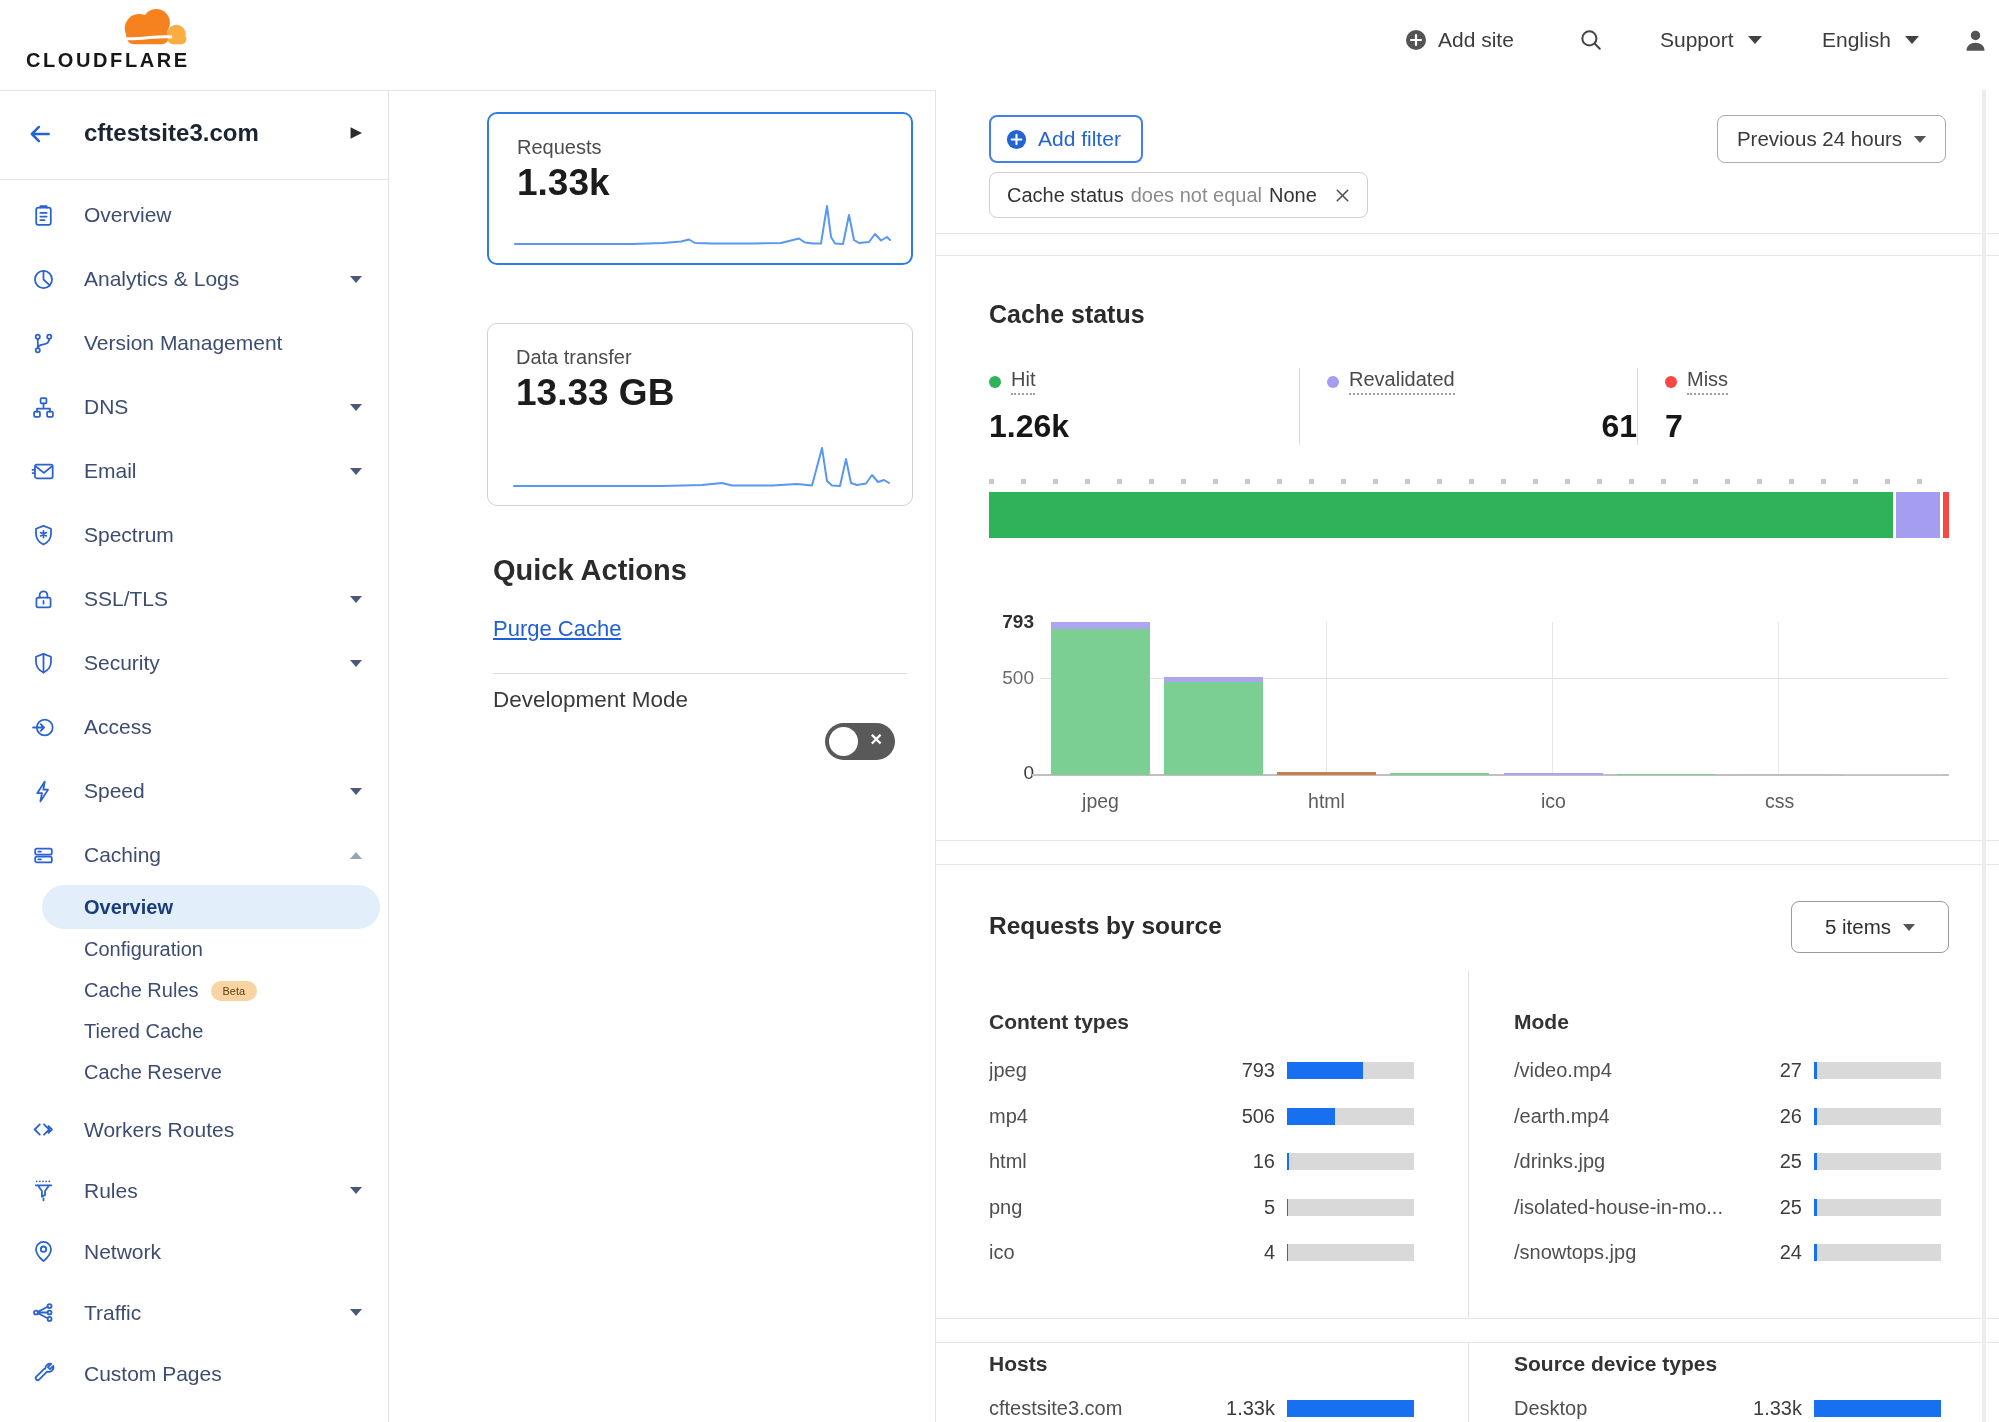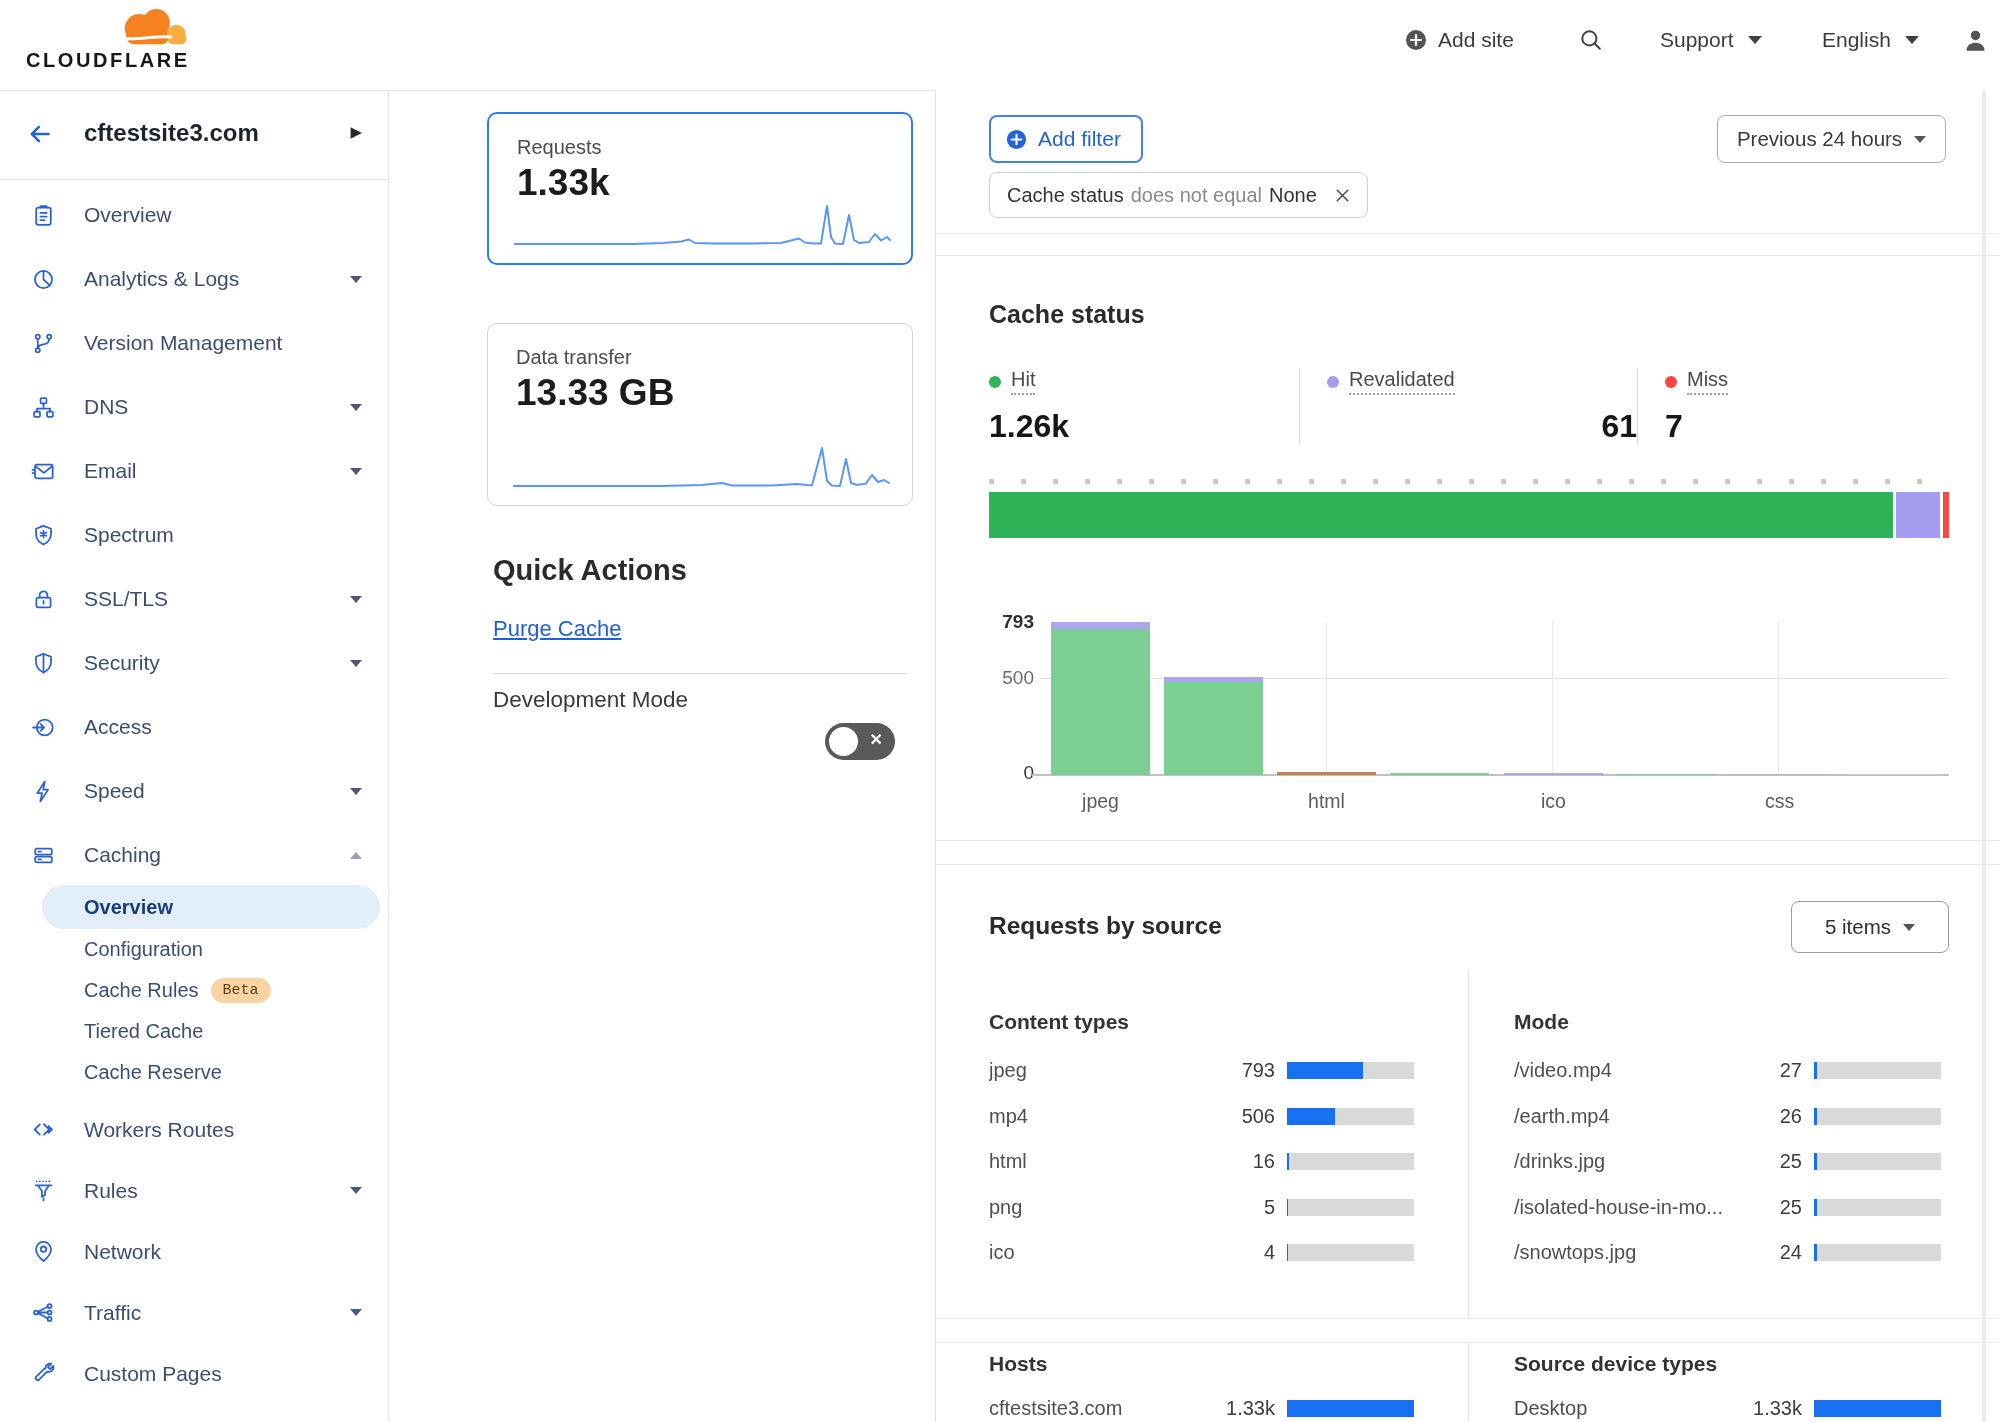--- a/index.html
+++ b/index.html
@@ -32,22 +32,22 @@
   .nav-label{margin-left:28px;font-size:21px;color:#3d4d71;}
   .caret{margin-left:auto;margin-right:26px;width:0;height:0;
          border-left:6px solid transparent;border-right:6px solid transparent;
          border-top:7px solid #49597a;}
   .caret.up{border-top:none;border-bottom:7px solid #9aa3b2;}
   .sub-list{margin:-2px 0 6px 0;}
   .sub-item{height:41px;display:flex;align-items:center;padding-left:84px;font-size:20px;
             color:#3d4d71;cursor:pointer;}
   .sub-item.active{height:44px;margin:0 8px 0 42px;padding-left:42px;background:#e3eefb;
                    border-radius:24px;font-weight:bold;color:#1a3c78;}
-  .beta{margin-left:12px;background:#f9d3a2;color:#5c4213;font-size:15px;
-        padding:4px 12px;border-radius:13px;font-family:Liberation Mono, monospace;}
+  .beta{margin-left:12px;background:#f9d3a2;color:#5c4213;font-size:11px;
+        padding:4px 12px;border-radius:13px;}
 
   
   .middle{position:absolute;left:389px;top:90px;width:546px;height:1332px;
           border-top:1px solid #e4e4e4;box-sizing:border-box;background:#fff;}
   .mcard{position:absolute;left:98px;width:426px;border-radius:10px;background:#fff;
          box-sizing:border-box;cursor:pointer;}
   .mcard.sel{border:2.5px solid #2e7cea;}
   .mcard.unsel{border:1px solid #d2d2d2;}
   .mc-title{position:absolute;left:28px;top:22px;font-size:20px;color:#4c4c4c;}
   .mc-value{position:absolute;left:28px;top:48px;font-size:37px;font-weight:bold;color:#1c1c1c;}

